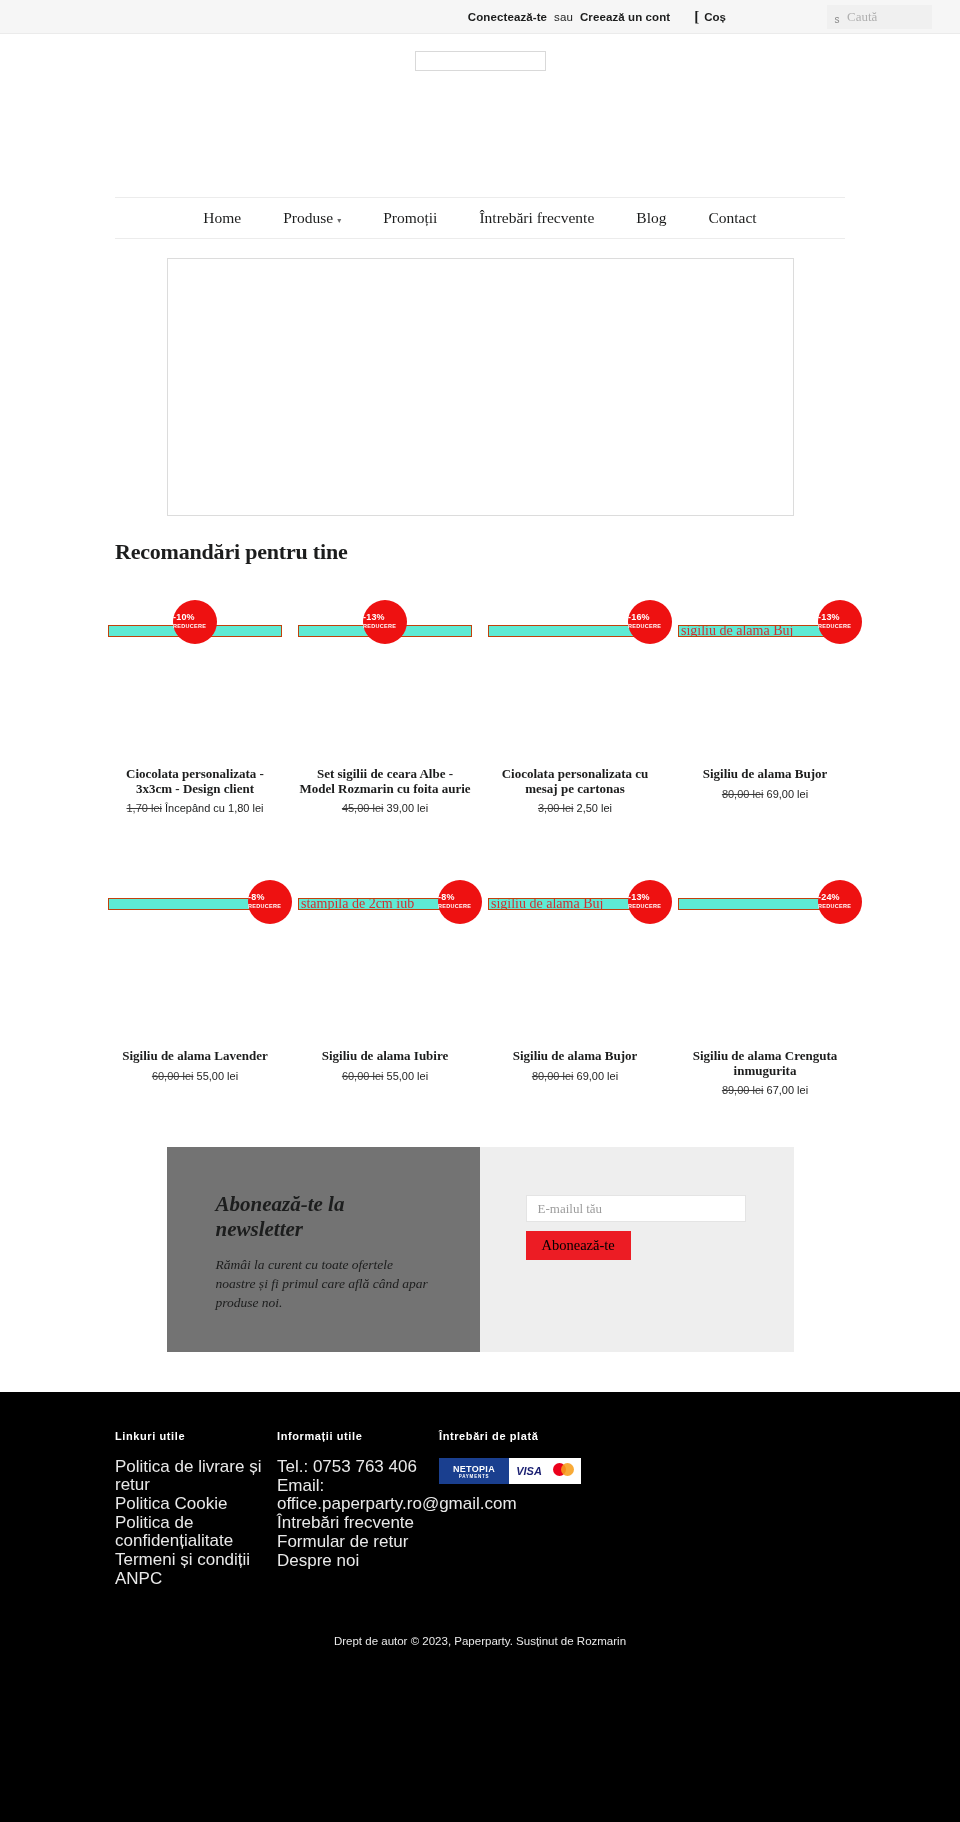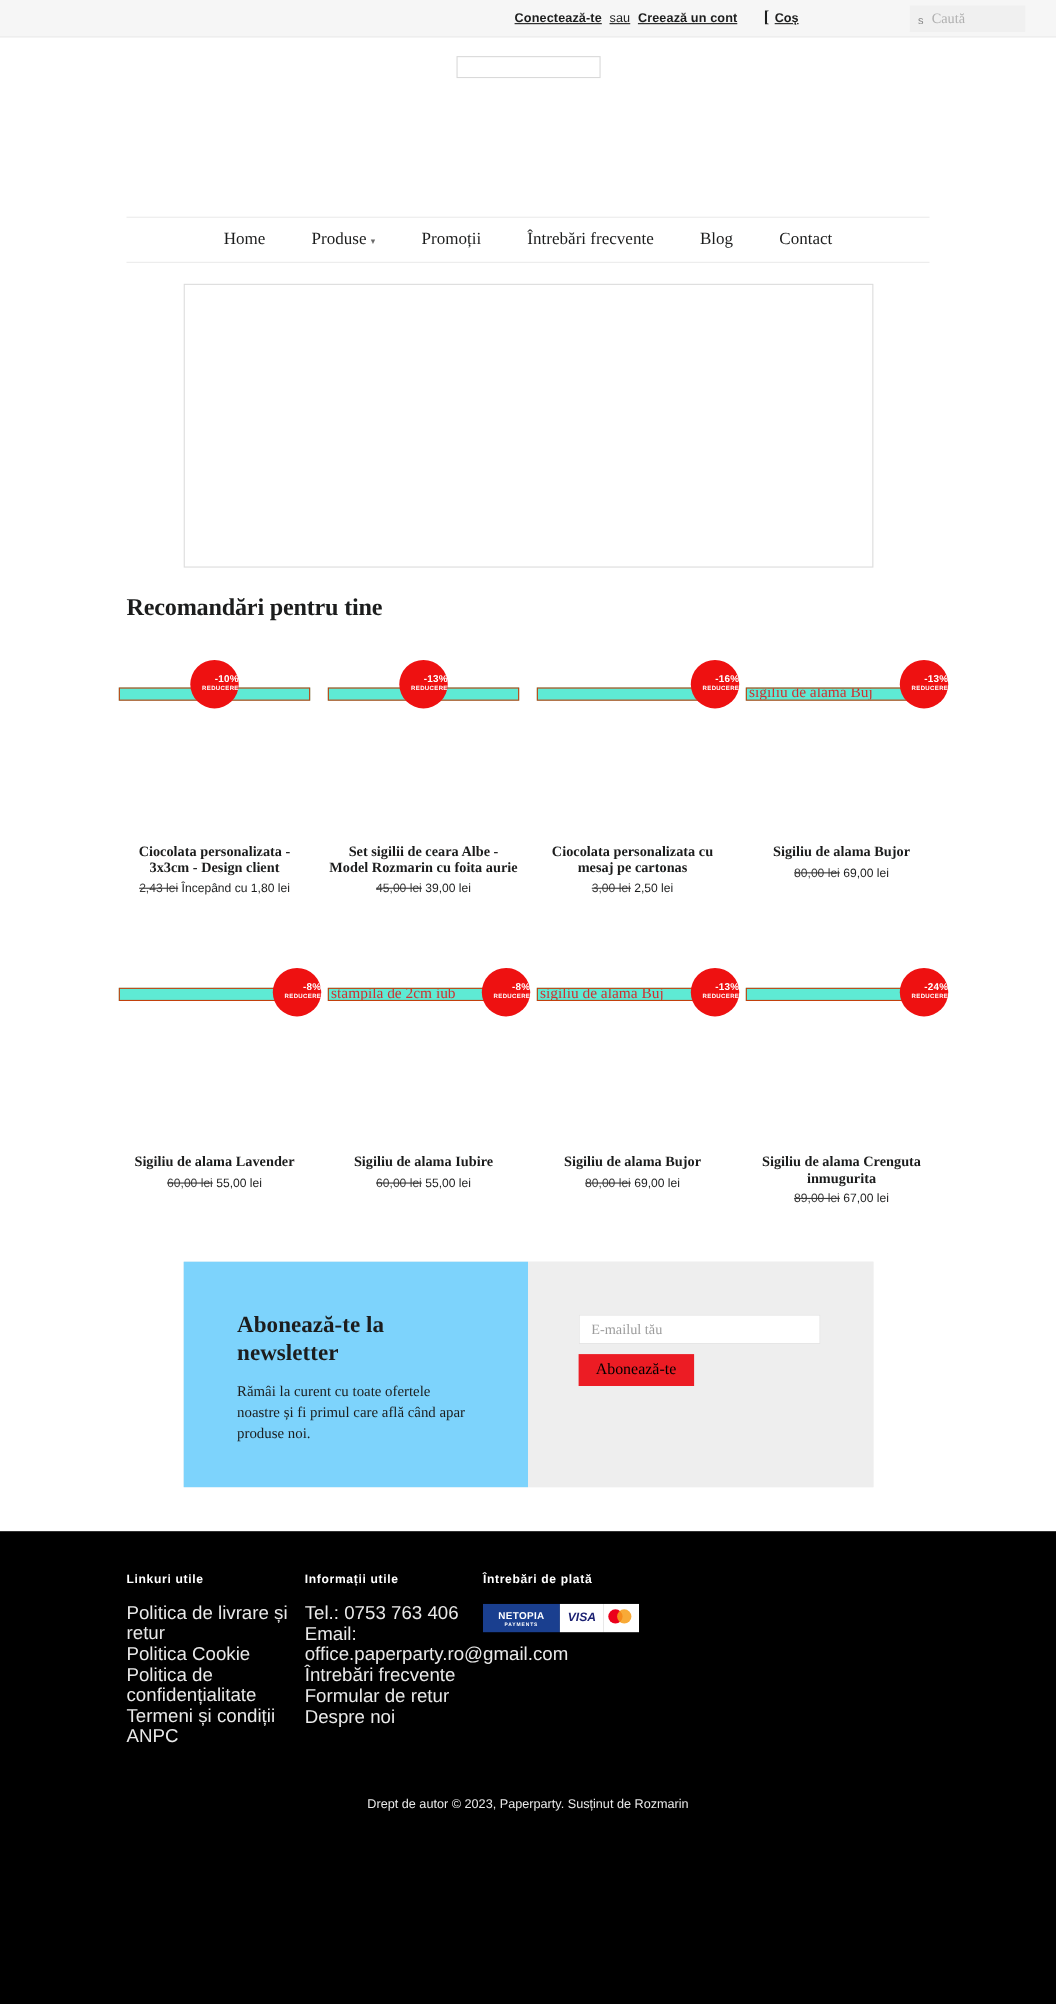--- a/index.html
+++ b/index.html
@@ -15,21 +15,20 @@
   
   .topbar {
     height: 34px;
     background: #f6f6f6;
     border-bottom: 1px solid #ebebeb;
     display: flex;
     align-items: center;
     justify-content: flex-end;
     padding-right: 234px;
     position: relative;
-    text-decoration: underline;
   }
   .topbar-links {
     display: flex;
     align-items: center;
     gap: 7px;
     font-family: "Liberation Sans", sans-serif;
     font-size: 11.5px;
     font-weight: bold;
     color: #1c1d1d;
     letter-spacing: 0.1px;
@@ -185,21 +184,21 @@
     top: 13px;
     left: 50%;
     transform: translateX(-50%);
     width: 44px;
     height: 44px;
     border-radius: 50%;
     background: #ee1111;
     color: #ffffff;
     display: flex;
     flex-direction: column;
-    align-items: flex-end;
+    align-items: flex-start;
     justify-content: center;
     z-index: 4;
     font-family: "Liberation Sans", sans-serif;
   }
   .badge .pct { font-size: 9px; font-weight: bold; line-height: 1.1; letter-spacing: 0.2px; }
   .badge .lbl { font-size: 5.5px; font-weight: bold; letter-spacing: 0.3px; line-height: 1.3; }
 
   .card-title {
     font-family: "Liberation Serif", serif;
     font-weight: bold;
@@ -235,22 +234,23 @@
   
   .newsletter {
     width: 627px;
     margin: 50px auto 0;
     display: flex;
     background: #efefef;
     min-height: 190px;
   }
   .nl-left {
     width: 313px;
-    background: #7dd3fc;
+    background: #737373;
     padding: 45px 46px 40px 49px;
+    font-style: italic;
   }
   .nl-title {
     font-family: "Liberation Serif", serif;
     font-weight: bold;
     font-size: 21px;
     line-height: 25px;
     color: #1c1d1d;
   }
   .nl-body {
     font-family: "Liberation Serif", serif;
@@ -432,21 +432,21 @@
         <div class="badge">
           <span class="pct">-10%</span>
           <span class="lbl">REDUCERE</span>
         </div>
         <div class="alt-box">
           <span class="alt-text"></span>
         </div>
       </div>
       <div class="card-title">Ciocolata personalizata - 3x3cm - Design client</div>
       <div class="card-price">
-        <span class="old">2,43 lei</span>
+        <span class="old">1,70 lei</span>
         <span>Începând cu 1,80 lei</span>
       </div>
     </div>
 
     <div class="card">
       <div class="media">
         <div class="badge">
           <span class="pct">-13%</span>
           <span class="lbl">REDUCERE</span>
         </div>

